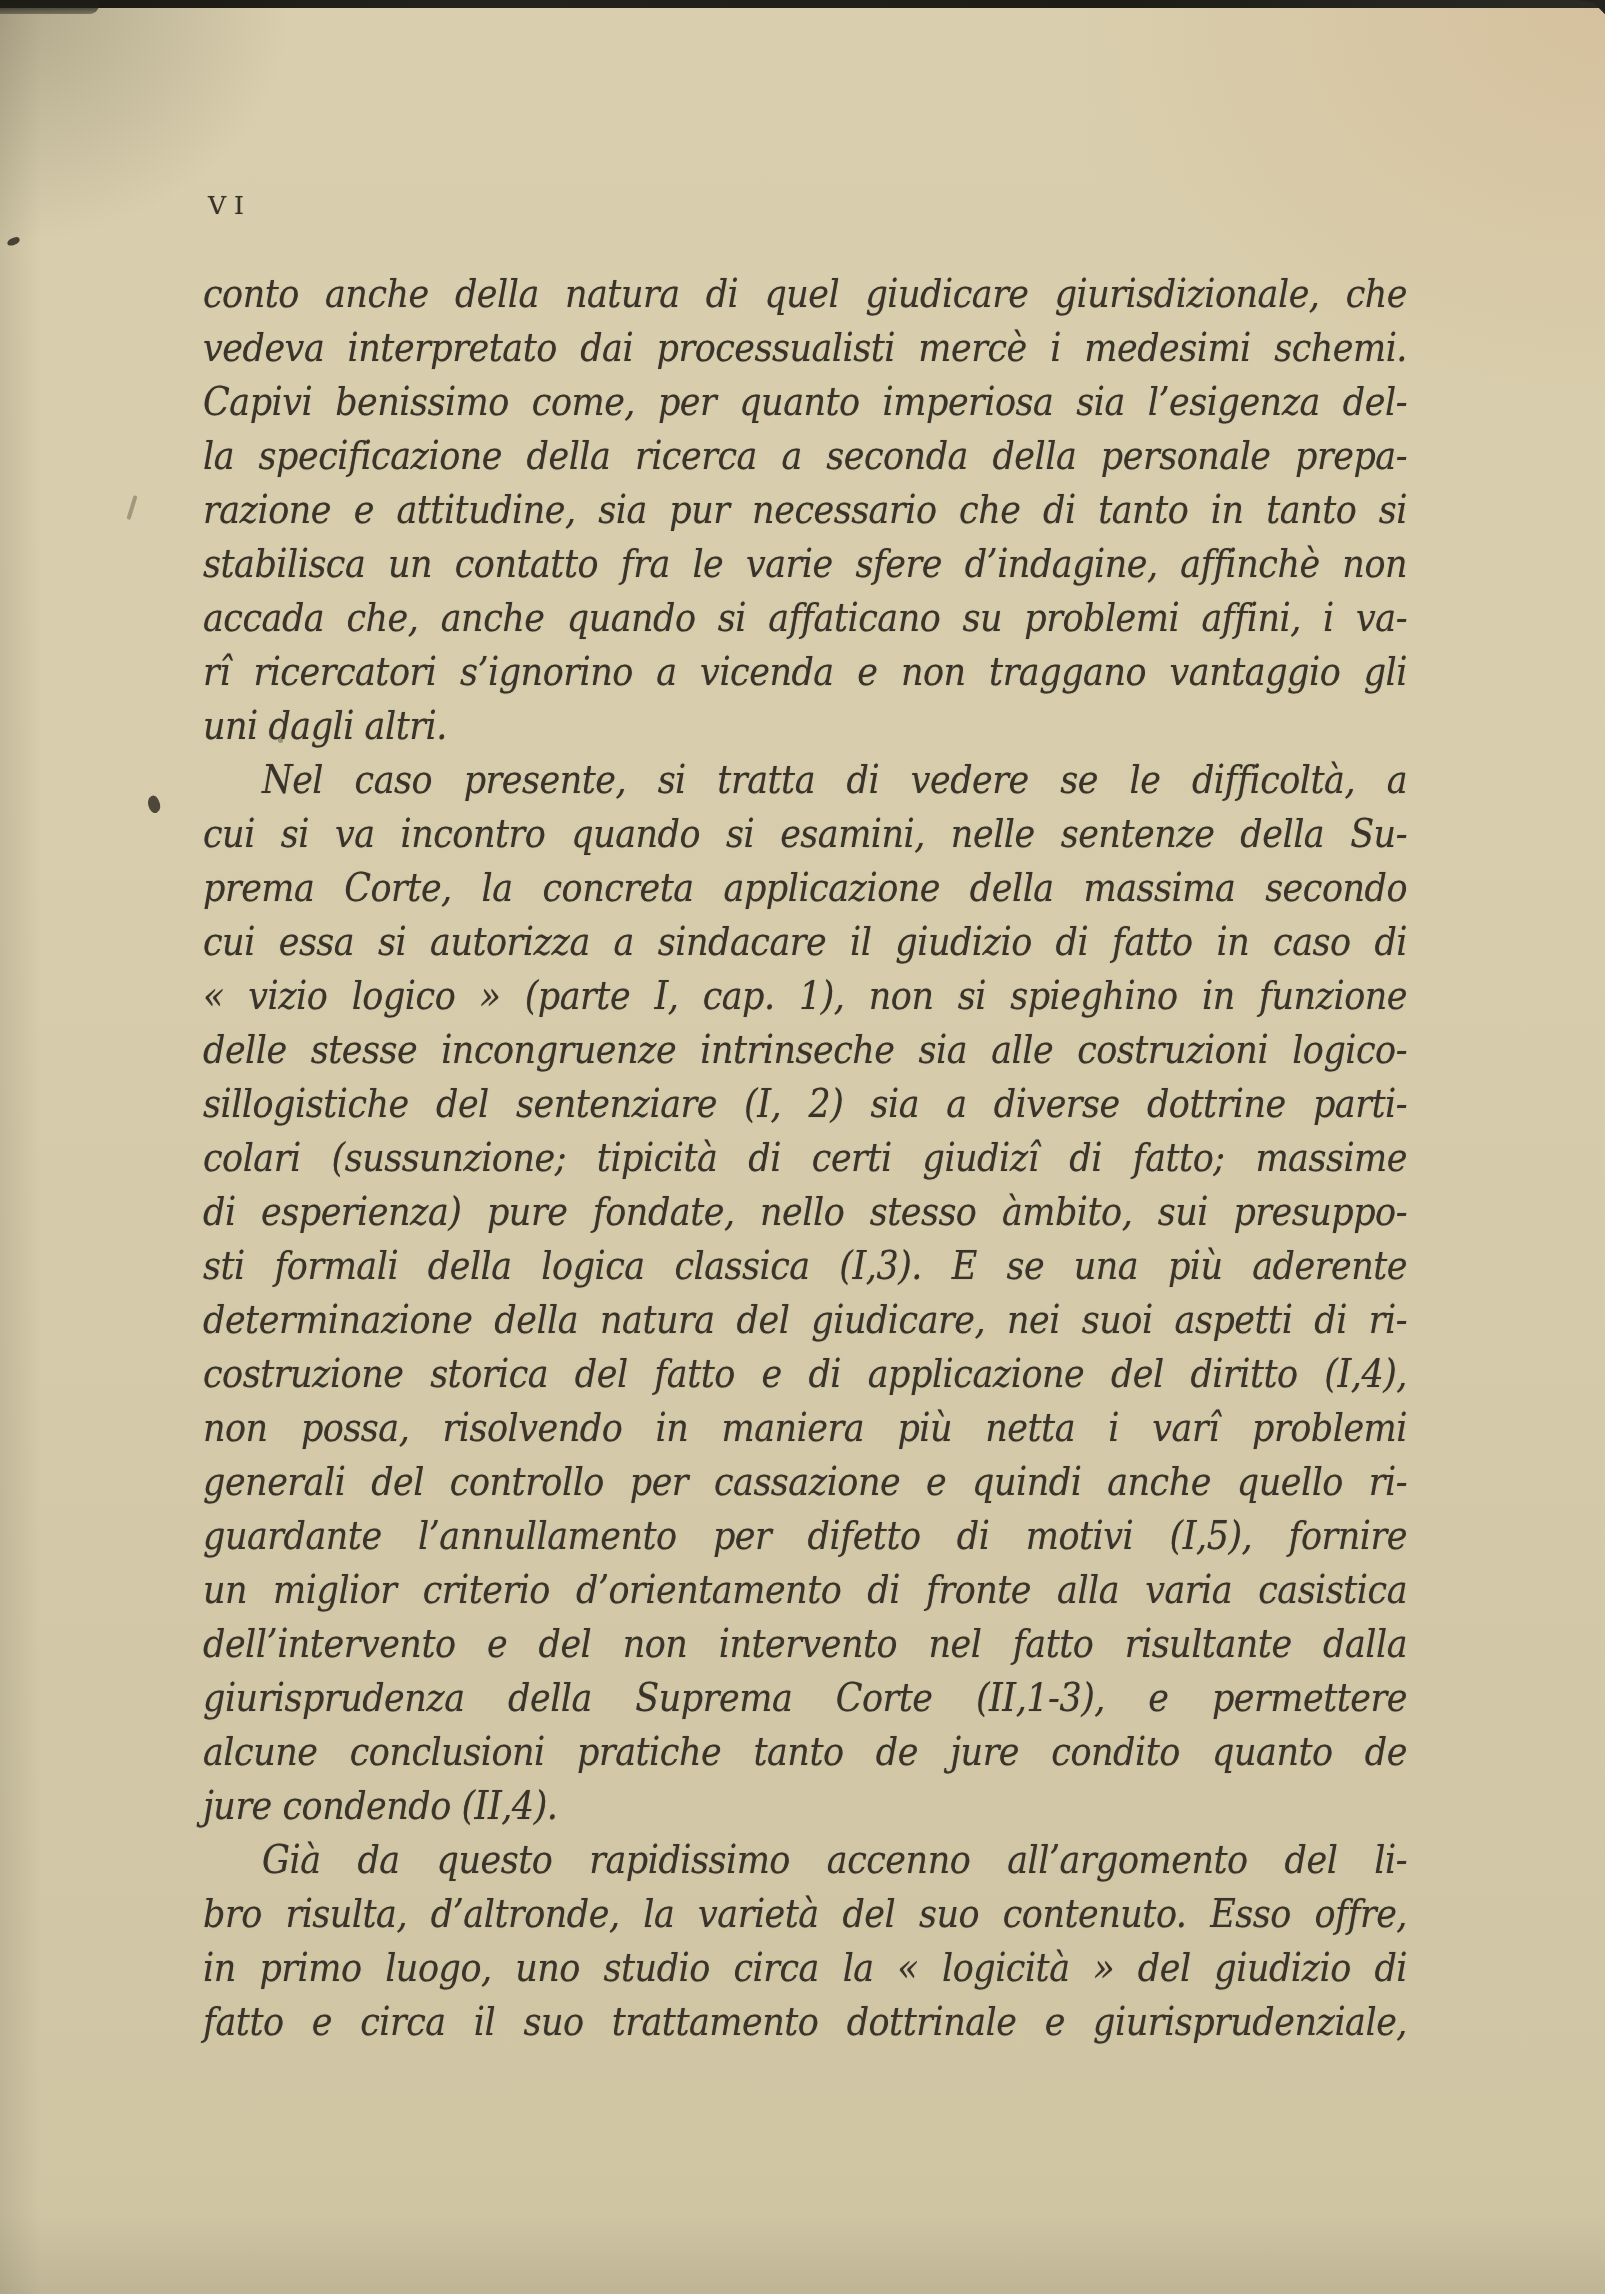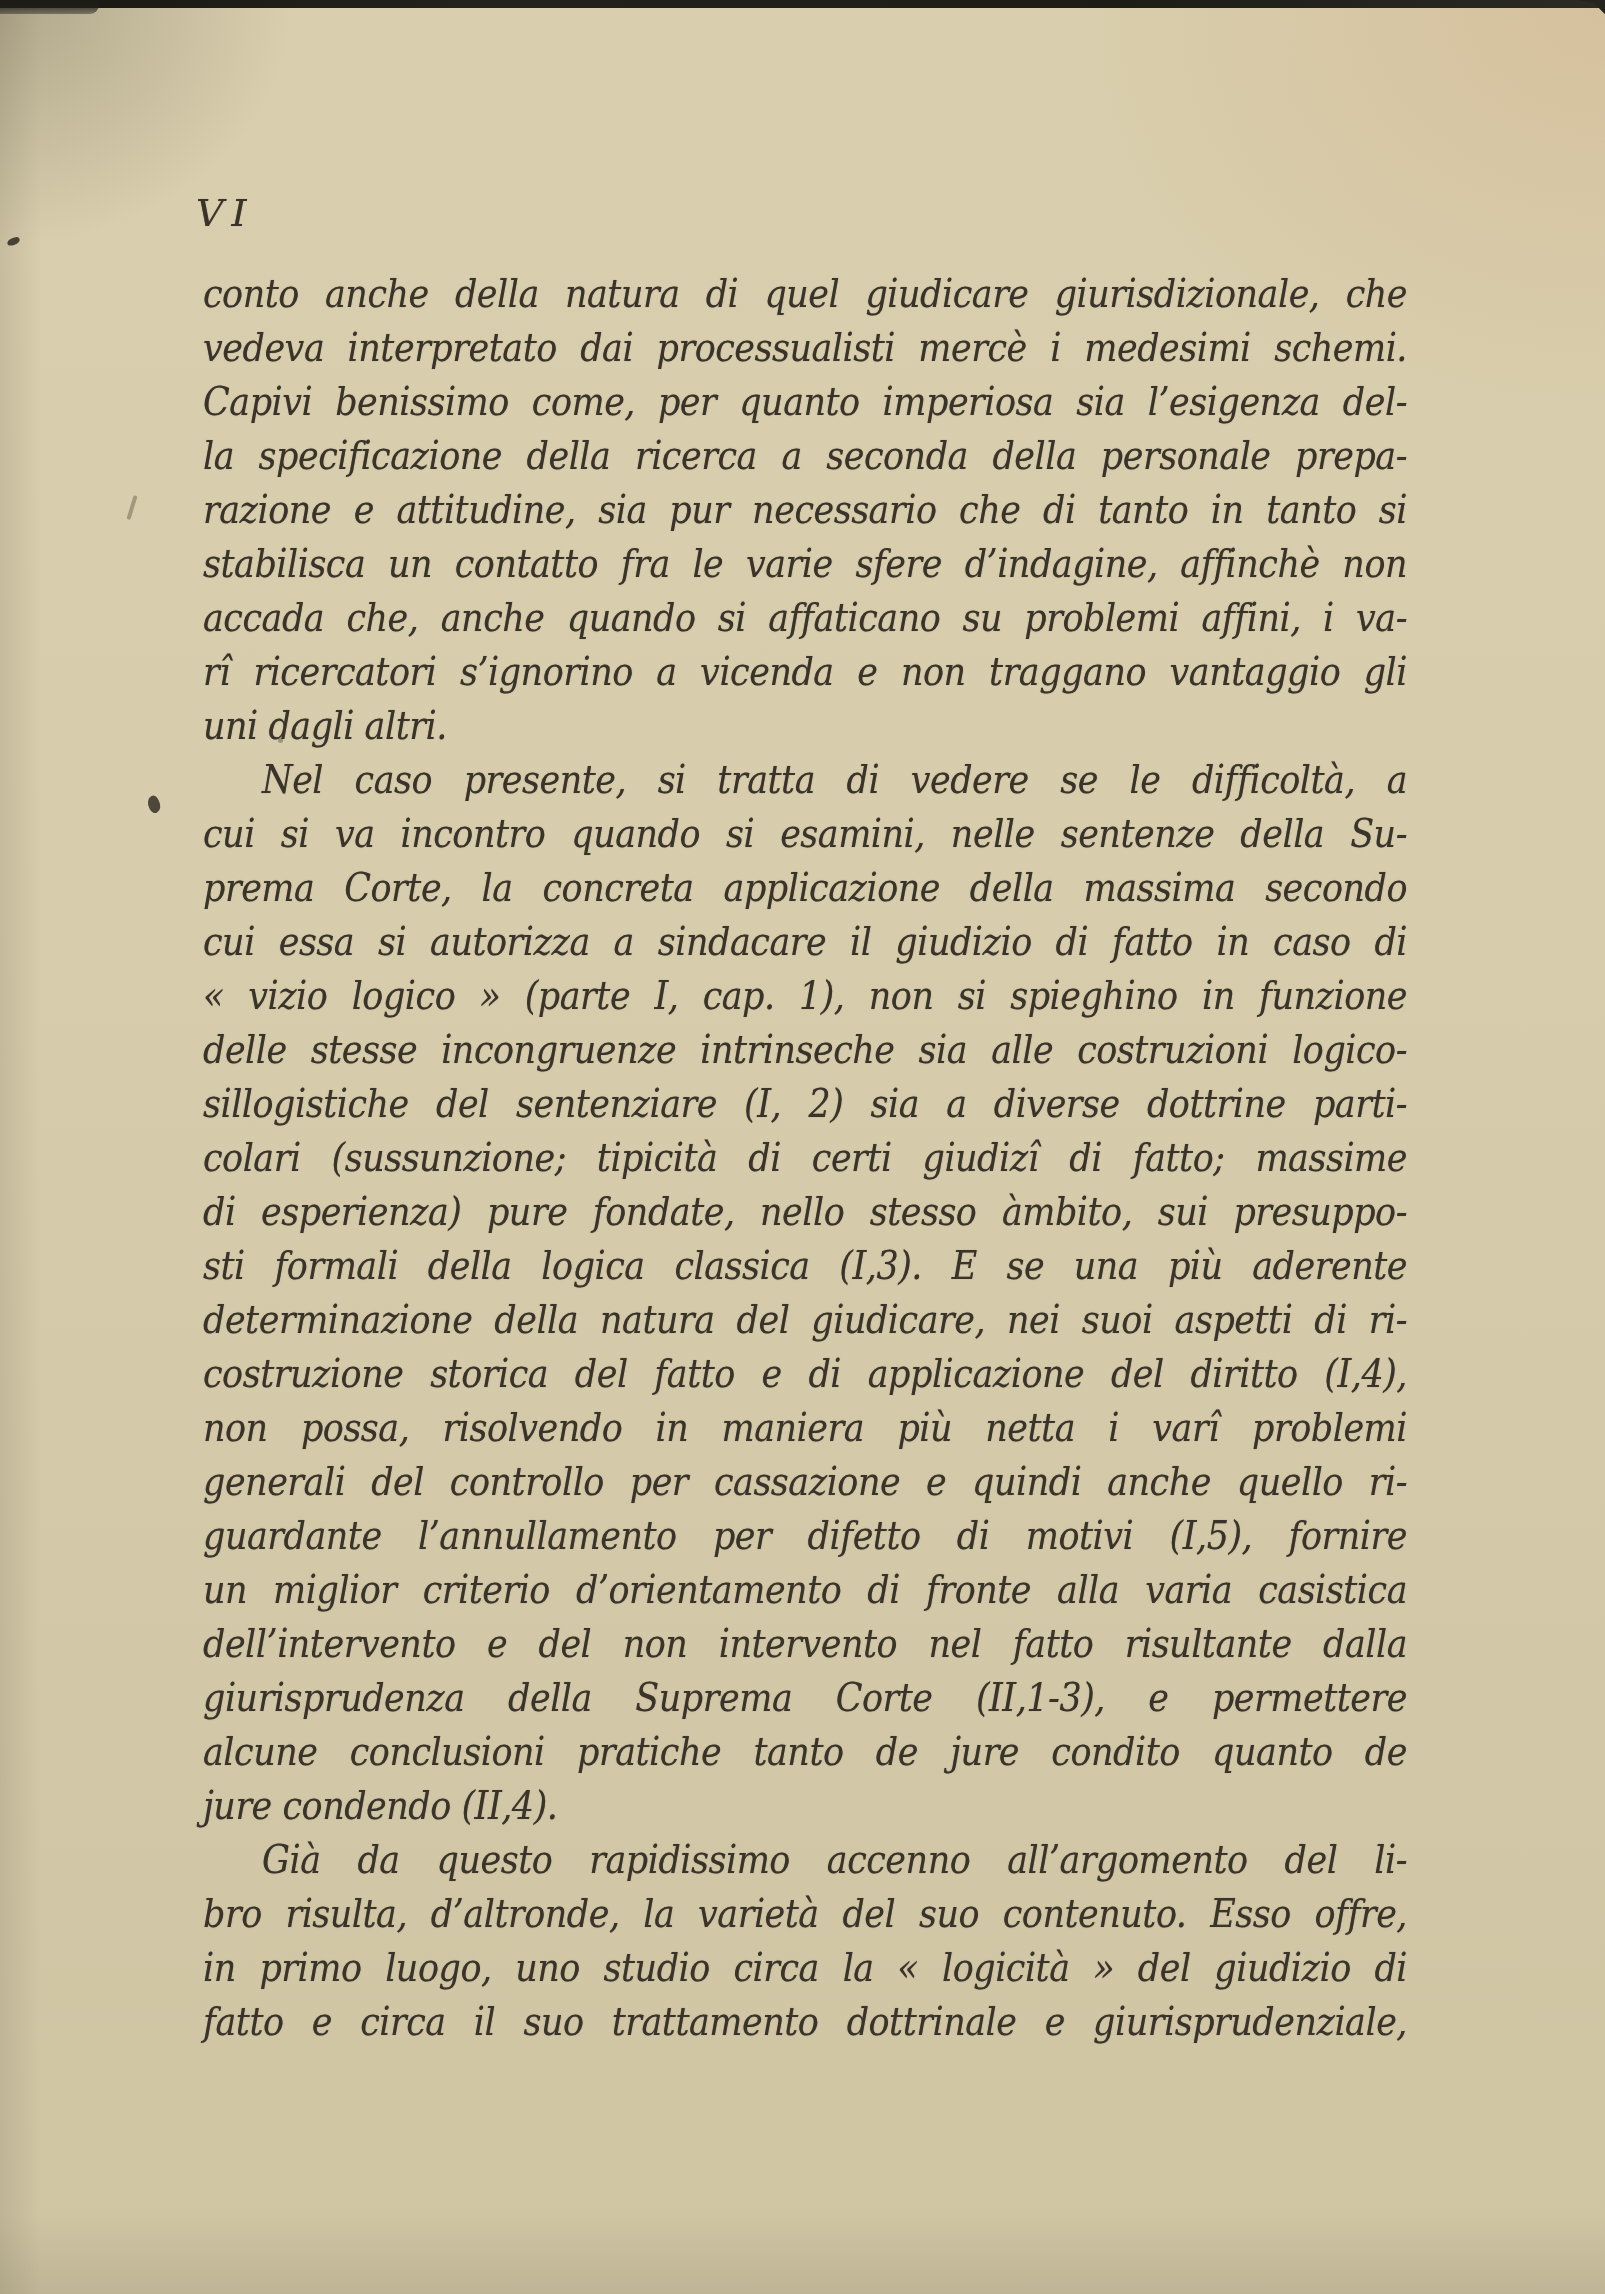--- a/index.html
+++ b/index.html
@@ -24,25 +24,24 @@
     position: absolute; top: 0; left: 0; width: 99px; height: 13.5px;
     background: linear-gradient(to bottom, #1c1b16, rgba(40,38,30,0.45));
     border-bottom-right-radius: 9px;
   }
   .top-edge-right {
     position: absolute; top: 0; right: 0; width: 27px; height: 15.3px;
     background: #24231d;
     clip-path: polygon(0 0, 100% 0, 100% 100%, 55% 20%);
   }
   .page-number {
-    position: absolute; top: 191px; left: 196px;
-    font-size: 38px; letter-spacing: 8px;
+    position: absolute; top: 191px; left: 208px;
+    font-size: 25px; letter-spacing: 8px;
     color: var(--ink, #3a332a);
     text-shadow: 0 0 0.9px rgba(58,51,42,0.55);
-    font-style: italic;
   }
   .text-block {
     position: absolute; top: 266px; left: 203px; width: 1204px;
     color: var(--ink, #3a332a);
     font-style: italic;
     font-size: 35px;
     letter-spacing: -0.5px;
     text-shadow: 0 0 0.9px rgba(58,51,42,0.5);
   }
   .line {

